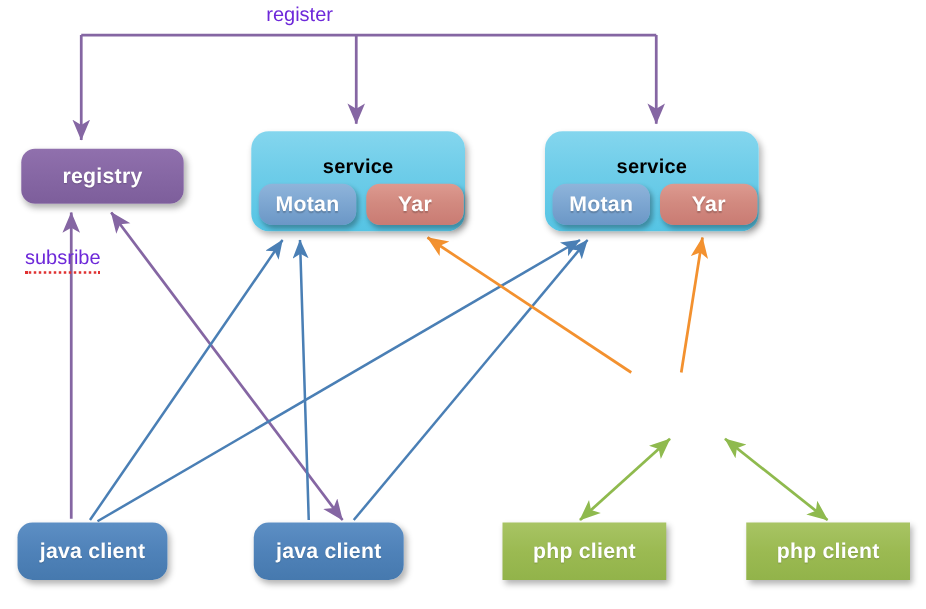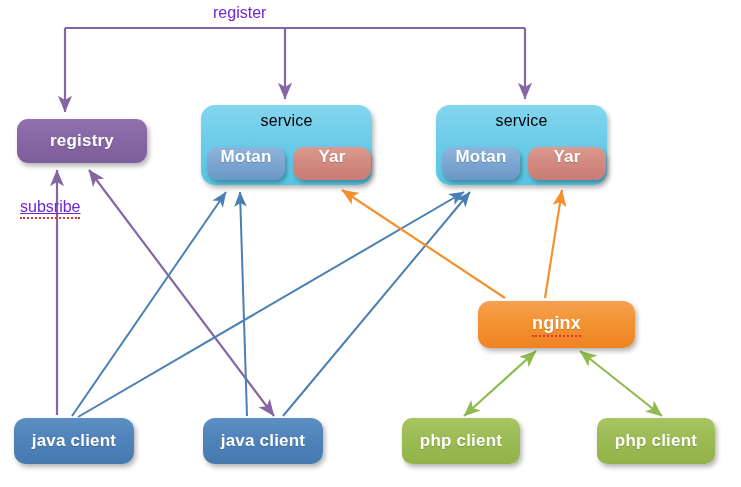--- a/index.html
+++ b/index.html
@@ -55,32 +55,32 @@
   .node-service {
     border-radius: 14px;
     background: linear-gradient(to bottom, #84d6ee 0%, #6fcde9 40%, #55c4e4 100%);
     display: block;
     padding: 0;
     box-shadow: 2px 3px 5px rgba(0,0,0,0.28);
   }
   .service-title {
     position: absolute;
     left: 0; right: 0;
-    top: 7px;
+    top: 20px;
     text-align: center;
     color: #000000;
-    font-weight: normal;
+    font-weight: bold;
     font-size: 16px;
     text-shadow: none;
   }
   .sub {
     position: absolute;
     box-sizing: border-box;
     display: flex;
-    align-items: flex-start;
+    align-items: center;
     justify-content: center;
     border-radius: 11px;
     color: #ffffff;
     font-weight: bold;
     font-size: 17px;
     box-shadow: 2px 3px 4px rgba(0,0,0,0.30);
     text-shadow: 0 1px 1px rgba(0,0,0,0.20);
   }
   .sub-motan {
     background: linear-gradient(to bottom, #8fb4da 0%, #7ea7d2 45%, #6b97c6 100%);
@@ -97,44 +97,43 @@
     font-size: 18px;
   }
 
   .node-javaclient {
     width: 120px; height: 46px;
     background: linear-gradient(to bottom, #5d8fc4 0%, #4f82b9 50%, #4679ae 100%);
     border-radius: 12px;
     font-size: 17px;
   }
   .node-phpclient {
-    width: 118px; height: 46px;
+    width: 131px; height: 46px;
     background: linear-gradient(to bottom, #a8c464 0%, #9bba52 50%, #92b34a 100%);
-    border-radius: 10px;
+    border-radius: 0;
     font-size: 17px;
   }
 
   .jc1 { left: 14px;  top: 418px; }
   .jc2 { left: 203px; top: 418px; }
   .pc1 { left: 402px; top: 418px; }
   .pc2 { left: 597px; top: 418px; }
 
   .edge-label {
     position: absolute;
     font-size: 16px;
     color: #6d28d9;
     white-space: nowrap;
     z-index: 4;
   }
   .label-register { left: 213px; top: 4px; }
   .label-subsribe {
     left: 20px; top: 198px;
     border-bottom: 2px dotted #e03030;
     padding-bottom: 1px;
-    text-decoration: underline;
   }
   .spell {
     border-bottom: 2px dotted #e03030;
     padding-bottom: 1px;
   }
 </style>
 </head>
 <body>
 
 <div id="canvas">
@@ -225,23 +224,20 @@
   <div class="node node-service" style="left:436px; top:105px; width:171px; height:80px;">
     <div class="service-title">service</div>
     <div class="sub sub-motan" style="left:6px; top:42px; width:78px; height:33px;">
       <span>Motan</span>
     </div>
     <div class="sub sub-yar" style="left:92px; top:42px; width:78px; height:33px;">
       <span>Yar</span>
     </div>
   </div>
 
-  <div class="node node-nginx">
-    <span class="spell">nginx</span>
-  </div>
 
   <div class="node node-javaclient jc1">
     <span>java client</span>
   </div>
 
   <div class="node node-javaclient jc2">
     <span>java client</span>
   </div>
 
   <div class="node node-phpclient pc1">

